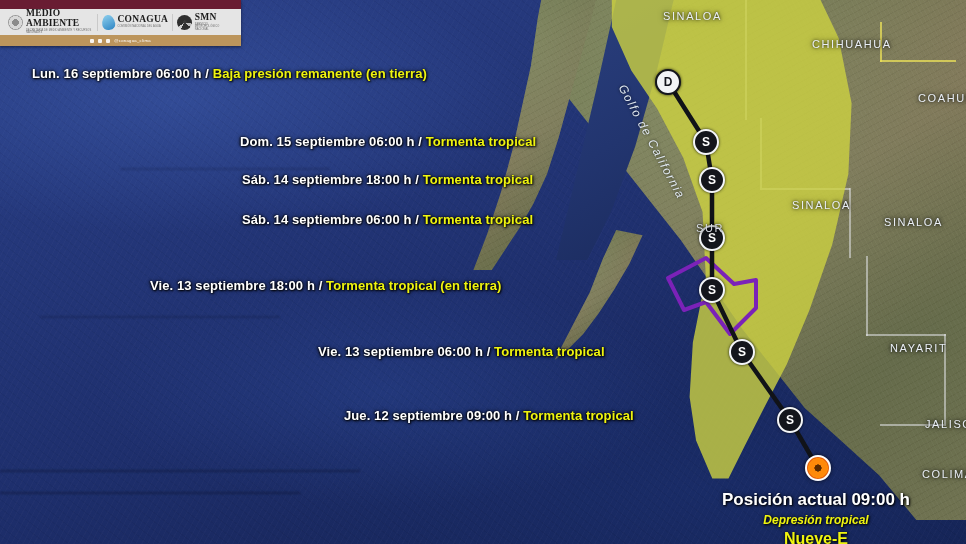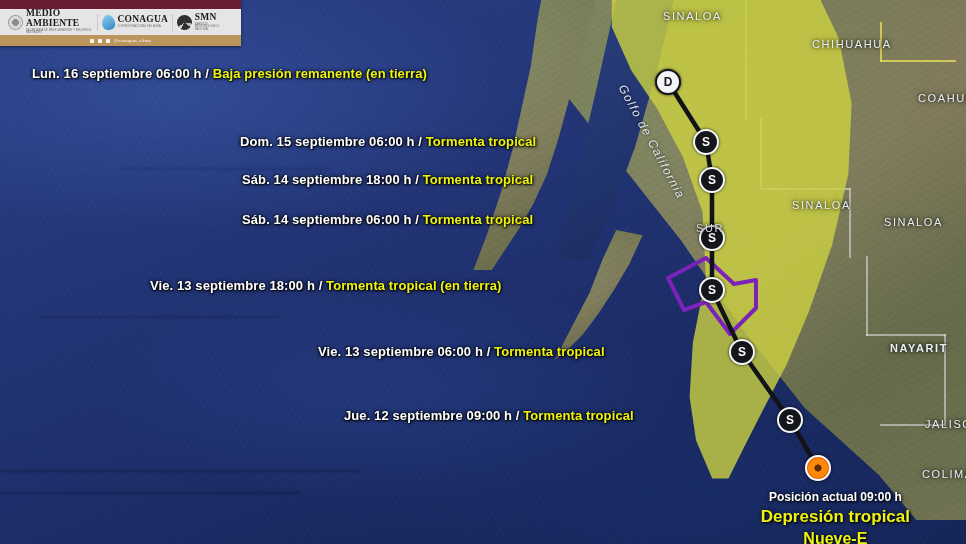--- a/index.html
+++ b/index.html
@@ -131,26 +131,27 @@
     letter-spacing:.1px;
   }
   .flabel .cat{color:#eff40f;}
   .flabel .sep{color:#ffffff;}
 
   
   #posblock{
     position:absolute;right:56px;bottom:-4px;text-align:center;white-space:nowrap;
   }
   #posblock .l1{
-    font-size:12px;font-weight:700;color:#ffffff;
+    font-size:17px;font-weight:700;color:#ffffff;
     text-shadow:1px 1px 2px rgba(0,0,0,.95),0 0 4px rgba(0,0,0,.8);
   }
   #posblock .l2{
-    font-size:17px;font-weight:700;color:#eff40f;margin-top:3px;
+    font-size:12px;font-weight:700;color:#eff40f;margin-top:3px;
     text-shadow:1px 1px 2px rgba(0,0,0,.95),0 0 4px rgba(0,0,0,.8);
+    font-style:italic;
   }
   #posblock .l3{
     font-size:16px;font-weight:700;color:#eff40f;margin-top:3px;
     text-shadow:1px 1px 2px rgba(0,0,0,.95),0 0 4px rgba(0,0,0,.8);
   }
 
   
   #logobar{
     position:absolute;left:0;top:0;width:241px;height:46px;
     background:#ffffff;overflow:hidden;
@@ -234,21 +235,21 @@
   <div class="tmark" style="left:712px;top:180px;">S</div>
   <div class="tmark" style="left:706px;top:142px;">S</div>
   <div class="tmark d" style="left:668px;top:82px;">D</div>
   <div id="curpos" style="left:818px;top:468px;"></div>
 
   <div class="state" style="left:663px;top:10px;">SINALOA</div>
   <div class="state" style="left:812px;top:38px;">CHIHUAHUA</div>
   <div class="state" style="left:918px;top:92px;">COAHUILA</div>
   <div class="state" style="left:784px;top:199px;margin-left:8px;">SINALOA</div>
   <div class="state" style="left:884px;top:216px;">SINALOA</div>
-  <div class="state" style="left:890px;top:342px;font-weight:bold;">NAYARIT</div>
+  <div class="state" style="left:890px;top:342px;">NAYARIT</div>
   <div class="state" style="left:925px;top:418px;">JALISCO</div>
   <div class="state" style="left:922px;top:468px;">COLIMA</div>
   <div class="state" style="left:696px;top:222px;color:#d9dde4;">SUR</div>
   <div class="gulf-label" style="left:628px;top:82px;">Golfo de California</div>
 
   <div class="flabel" style="left:32px;top:66px;">
     <span>Lun. 16 septiembre 06:00 h</span><span class="sep"> / </span><span class="cat">Baja presión remanente (en tierra)</span>
   </div>
 
   <div class="flabel" style="left:240px;top:134px;">

